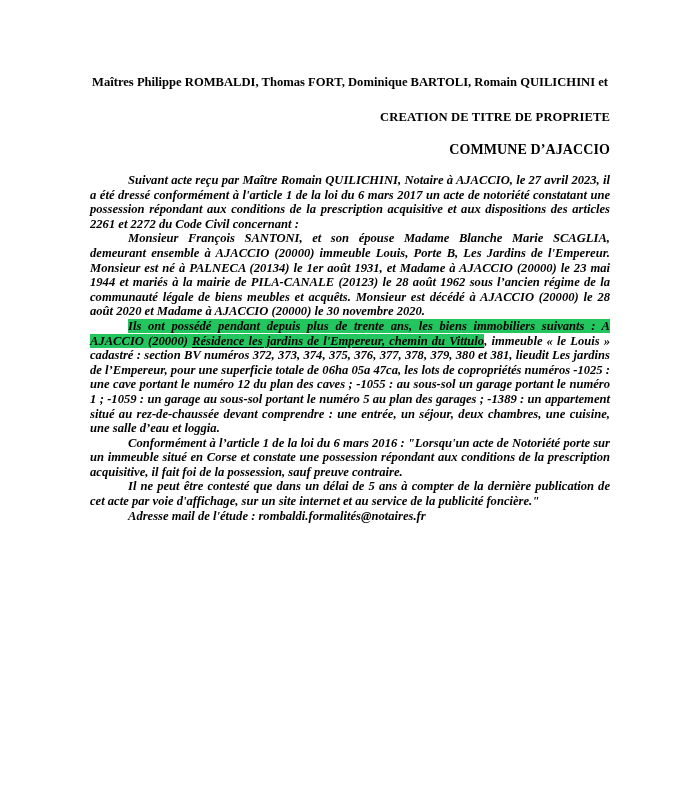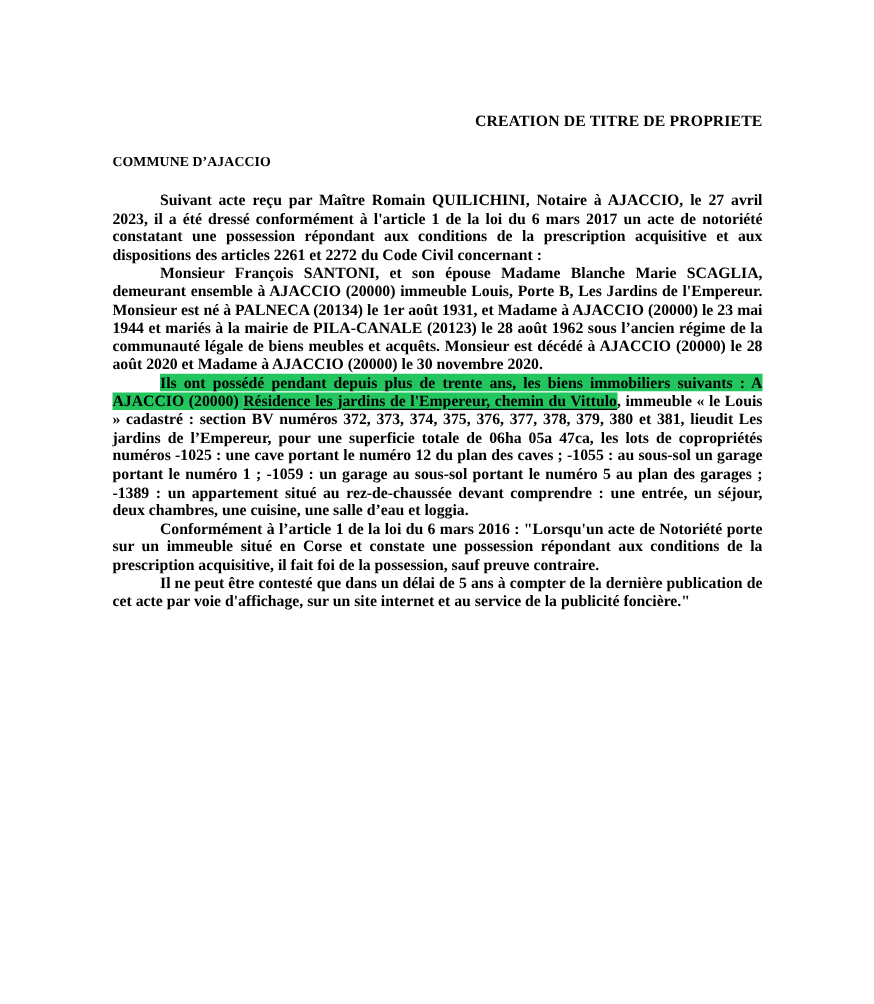--- a/index.html
+++ b/index.html
@@ -45,41 +45,42 @@
   .doc-title {
     text-align: right;
     font-weight: bold;
     font-size: 12.6px;
     line-height: 16px;
     margin: 17px 0 0 0;
     letter-spacing: 0.1px;
   }
 
   .commune-title {
-    text-align: left;
+    text-align: right;
     font-weight: bold;
-    font-size: 11px;
+    font-size: 14px;
     line-height: 16px;
     margin: 17px 0 0 0;
     letter-spacing: 0.1px;
   }
 
   
   .body-block {
     margin-top: 15px;
   }
 
   p.para {
     margin: 0;
     font-size: 12.6px;
     font-weight: bold;
     line-height: 14.6px;
     text-align: justify;
     text-indent: 38px;
     hyphens: none;
+    font-style: italic;
   }
 
   p.para.no-indent {
     text-indent: 0;
   }
 
   .hl {
     background-color: #22c55e;
   }
 
@@ -88,34 +89,36 @@
     text-underline-offset: 1.5px;
   }
 </style>
 </head>
 <body>
 
 <div class="page">
   <div class="content">
 
     <div class="letterhead">
+      <span class="lh-line">Maîtres Philippe ROMBALDI, Thomas FORT, Dominique BARTOLI, Romain QUILICHINI et</span>
     </div>
 
     <div class="doc-title">CREATION DE TITRE DE PROPRIETE</div>
 
     <div class="commune-title">COMMUNE D’AJACCIO</div>
 
     <div class="body-block">
 
       <p class="para">Suivant acte reçu par Maître Romain QUILICHINI, Notaire à AJACCIO, le 27 avril 2023, il a été dressé conformément à l'article 1 de la loi du 6 mars 2017 un acte de notoriété constatant une possession répondant aux conditions de la prescription acquisitive et aux dispositions des articles 2261 et 2272 du Code Civil concernant :</p>
 
       <p class="para">Monsieur François SANTONI, et son épouse Madame Blanche Marie SCAGLIA, demeurant ensemble à AJACCIO (20000) immeuble Louis, Porte B, Les Jardins de l'Empereur. Monsieur est né à PALNECA (20134) le 1er août 1931, et Madame à AJACCIO (20000) le 23 mai 1944 et mariés à la mairie de PILA-CANALE (20123) le 28 août 1962 sous l’ancien régime de la communauté légale de biens meubles et acquêts. Monsieur est décédé à AJACCIO (20000) le 28 août 2020 et Madame à AJACCIO (20000) le 30 novembre 2020.</p>
 
       <p class="para"><span class="hl">Ils ont possédé pendant depuis plus de trente ans, les biens immobiliers suivants : A AJACCIO (20000) </span><span class="hl underline">Résidence les jardins de l'Empereur, chemin du Vittulo</span><span>, immeuble « le Louis »  cadastré :  section BV numéros 372, 373, 374, 375, 376, 377, 378, 379, 380 et 381, lieudit Les jardins de l’Empereur, pour une superficie totale de 06ha 05a 47ca, les lots de copropriétés numéros -1025 : une cave portant le numéro 12 du plan des caves ; -1055 : au sous-sol un garage portant le numéro 1 ; -1059 : un garage au sous-sol portant le numéro 5 au plan des garages ; -1389 : un appartement situé au rez-de-chaussée devant comprendre : une entrée, un séjour, deux chambres, une cuisine, une salle d’eau et loggia.</span></p>
 
       <p class="para">Conformément à l’article 1 de la loi du 6 mars 2016 : "Lorsqu'un acte de Notoriété porte sur un immeuble situé en Corse et constate une possession répondant aux conditions de la prescription acquisitive, il fait foi de la possession, sauf preuve contraire.</p>
 
       <p class="para">Il ne peut être contesté que dans un délai de 5 ans à compter de la dernière publication de cet acte par voie d'affichage, sur un site internet et au service de la publicité foncière."</p>
 
+      <p class="para no-indent" style="text-indent:38px;">Adresse mail de l'étude : rombaldi.formalités@notaires.fr</p>
 
     </div>
   </div>
 </div>
 
 </body></html>

